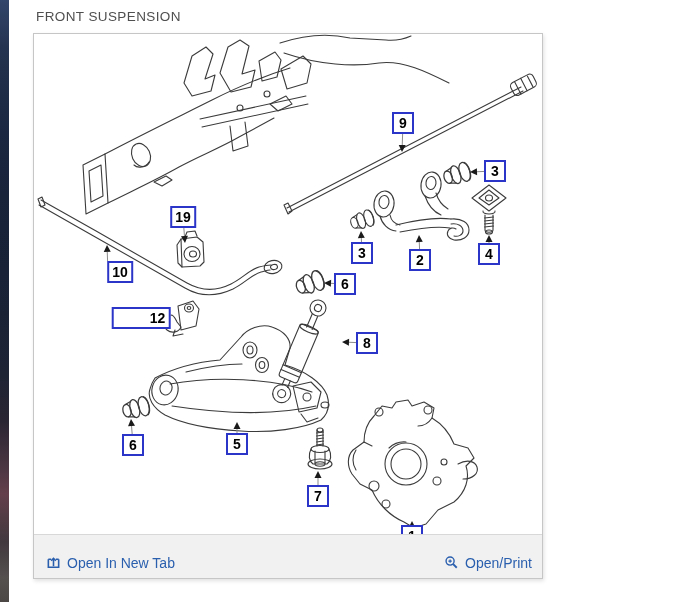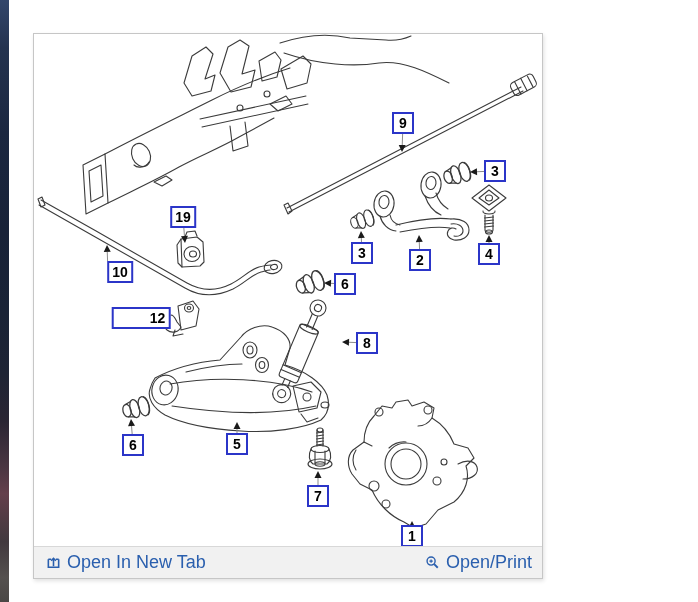--- a/index.html
+++ b/index.html
@@ -16,31 +16,32 @@
     box-shadow:1px 2px 4px rgba(0,0,0,.12);display:flex;flex-direction:column;}
   .diagram-area{position:relative;flex:1;overflow:hidden;}
   .diagram-area svg.layer{position:absolute;left:0;top:0;}
   .callout{position:absolute;transform:translate(-50%,-50%);background:#fff;
     border:2px solid var(--callout-border-blue,#2b35c8);color:#000;font-weight:bold;
     font-size:14px;line-height:18px;padding:0 3px;min-width:12px;text-align:center;}
   .leader-line{stroke:#8b8b8b;stroke-width:1;}
   .leader-arrowhead{fill:#1a1a1a;stroke:none;}
   .panel-footer{height:31px;flex:0 0 31px;background:var(--footer-bg,#f1f1f1);
     border-top:1px solid #d8d8d8;display:flex;align-items:center;
-    justify-content:space-between;padding:0 10px 0 12px;font-size:18px;}
+    justify-content:space-between;padding:12px 10px 0 12px;font-size:14px;}
   .footer-link{display:flex;align-items:center;gap:6px;color:var(--link-blue,#2a5fae);
     cursor:pointer;text-decoration:none;}
   .footer-link svg{display:block;}
   .art{stroke:var(--line-art,#3b3b3b);}
 </style>
 </head>
 <body>
 
 <div class="stage">
   <div class="bg-edge"></div>
+  <div class="page-title">FRONT SUSPENSION</div>
 
   <div class="panel">
     <div class="diagram-area">
 
       <svg class="layer art" width="508" height="513" viewBox="0 0 508 513">
         <defs>
           <g id="spool" fill="none">
             <ellipse cx="-9" cy="0" rx="3.5" ry="5.5"></ellipse>
             <path d="M-9,-5.5 L-4,-7 M-9,5.5 L-4,7"></path>
             <ellipse cx="-2" cy="0" rx="4" ry="8"></ellipse>

